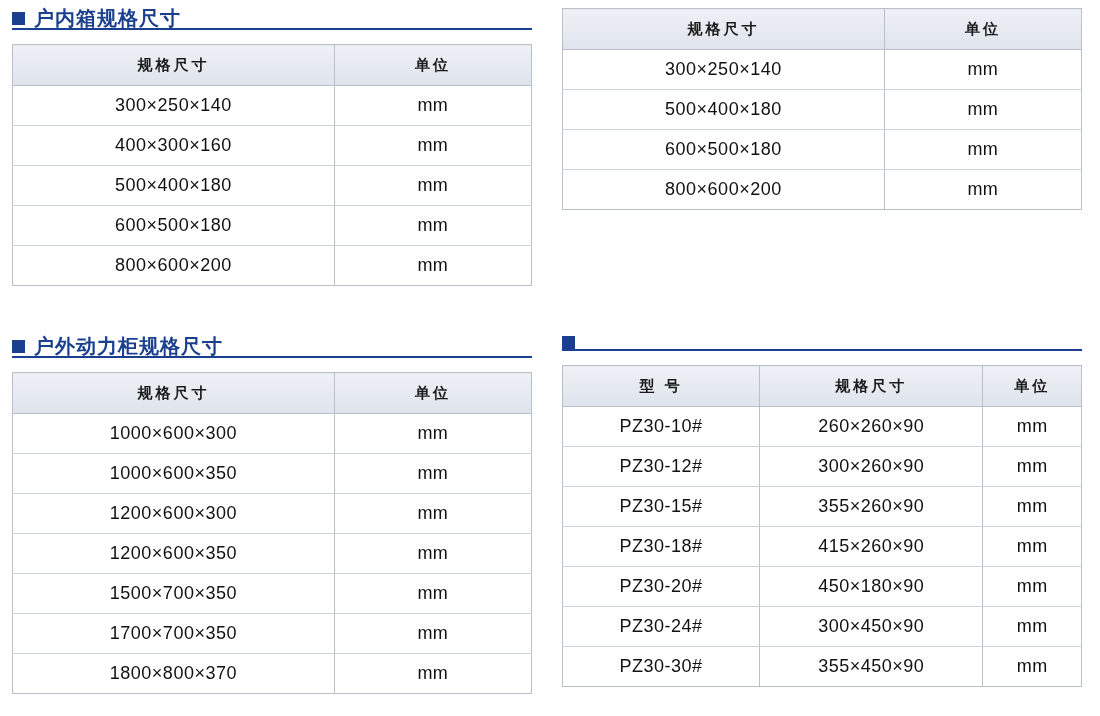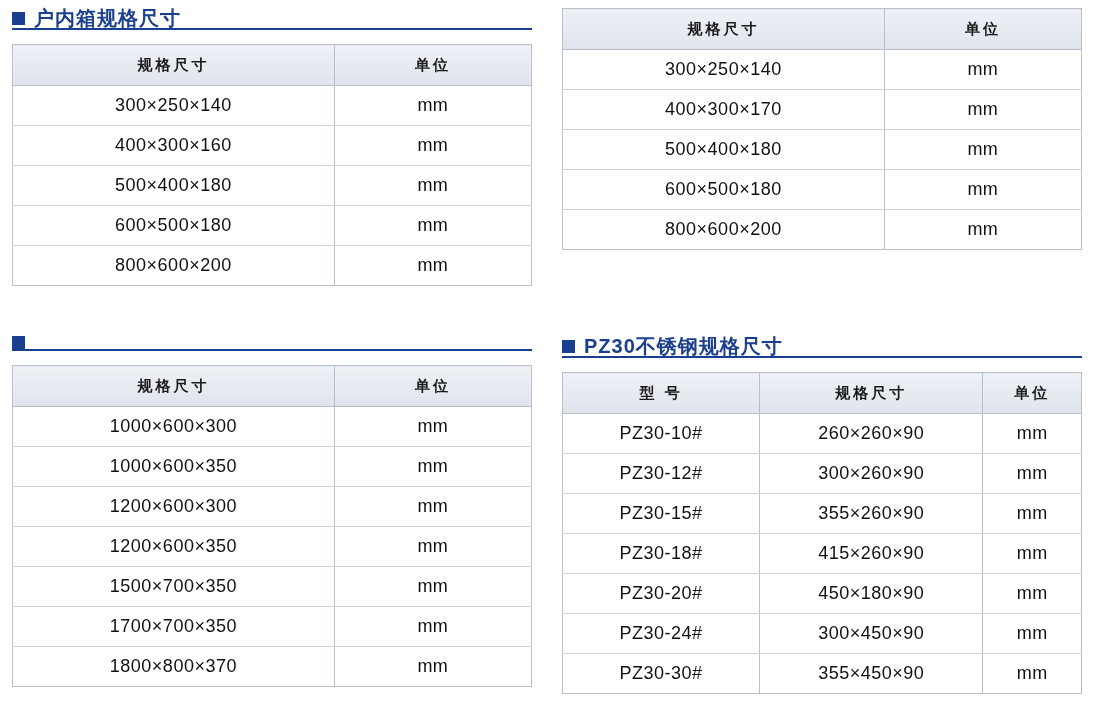--- a/index.html
+++ b/index.html
@@ -142,42 +142,39 @@
           <th>规格尺寸</th>
           <th>单位</th>
         </tr>
       </thead>
       <tbody>
         <tr>
           <td class="dim">300×250×140</td>
           <td class="unit">mm</td>
         </tr>
         <tr>
-          <td class="dim">400×300×170</td>
-          <td class="unit">mm</td>
-        </tr>
-        <tr>
           <td class="dim">500×400×180</td>
           <td class="unit">mm</td>
         </tr>
         <tr>
           <td class="dim">600×500×180</td>
           <td class="unit">mm</td>
         </tr>
         <tr>
           <td class="dim">800×600×200</td>
           <td class="unit">mm</td>
         </tr>
       </tbody>
     </table>
   </div>
 
   <div class="panel panel-left row-bottom">
     <div class="section-head">
       <span class="bullet"></span>
+      <span class="section-title">户外动力柜规格尺寸</span>
     </div>
     <table class="spec">
       <colgroup>
           <col style="width:62%">
           <col style="width:38%">
         </colgroup>
       <thead>
         <tr>
           <th>规格尺寸</th>
           <th>单位</th>
@@ -212,21 +209,20 @@
           <td class="dim">1800×800×370</td>
           <td class="unit">mm</td>
         </tr>
       </tbody>
     </table>
   </div>
 
   <div class="panel panel-right row-bottom">
     <div class="section-head">
       <span class="bullet"></span>
-      <span class="section-title">PZ30不锈钢规格尺寸</span>
     </div>
     <table class="spec">
       <colgroup>
           <col style="width:38%">
           <col style="width:43%">
           <col style="width:19%">
         </colgroup>
       <thead>
         <tr>
           <th>型 号</th>

